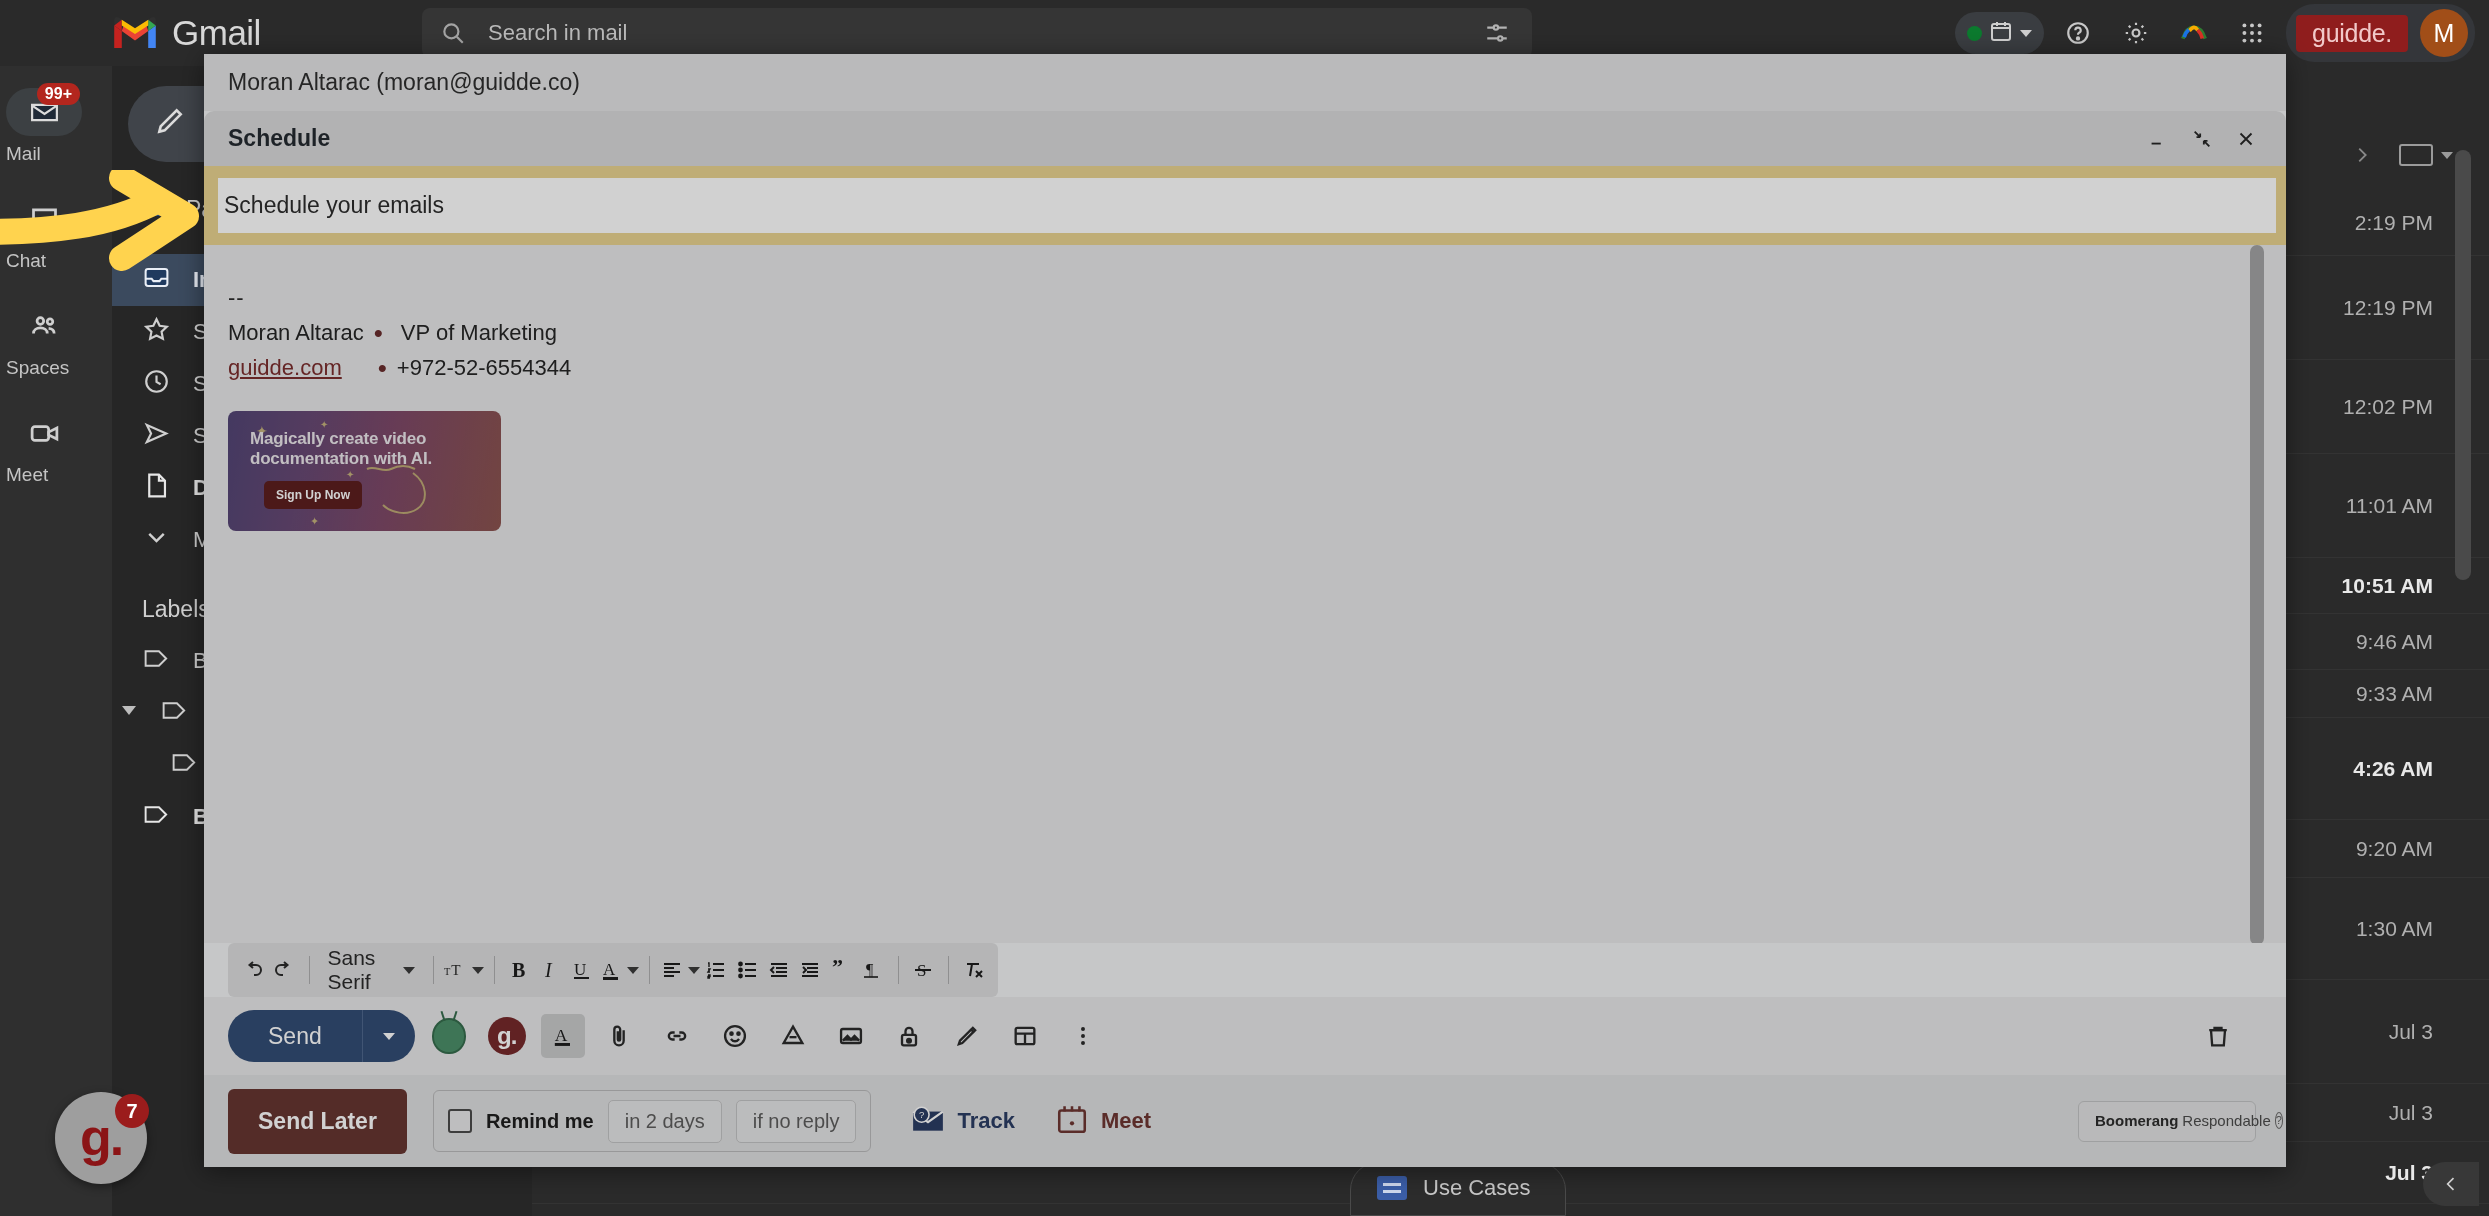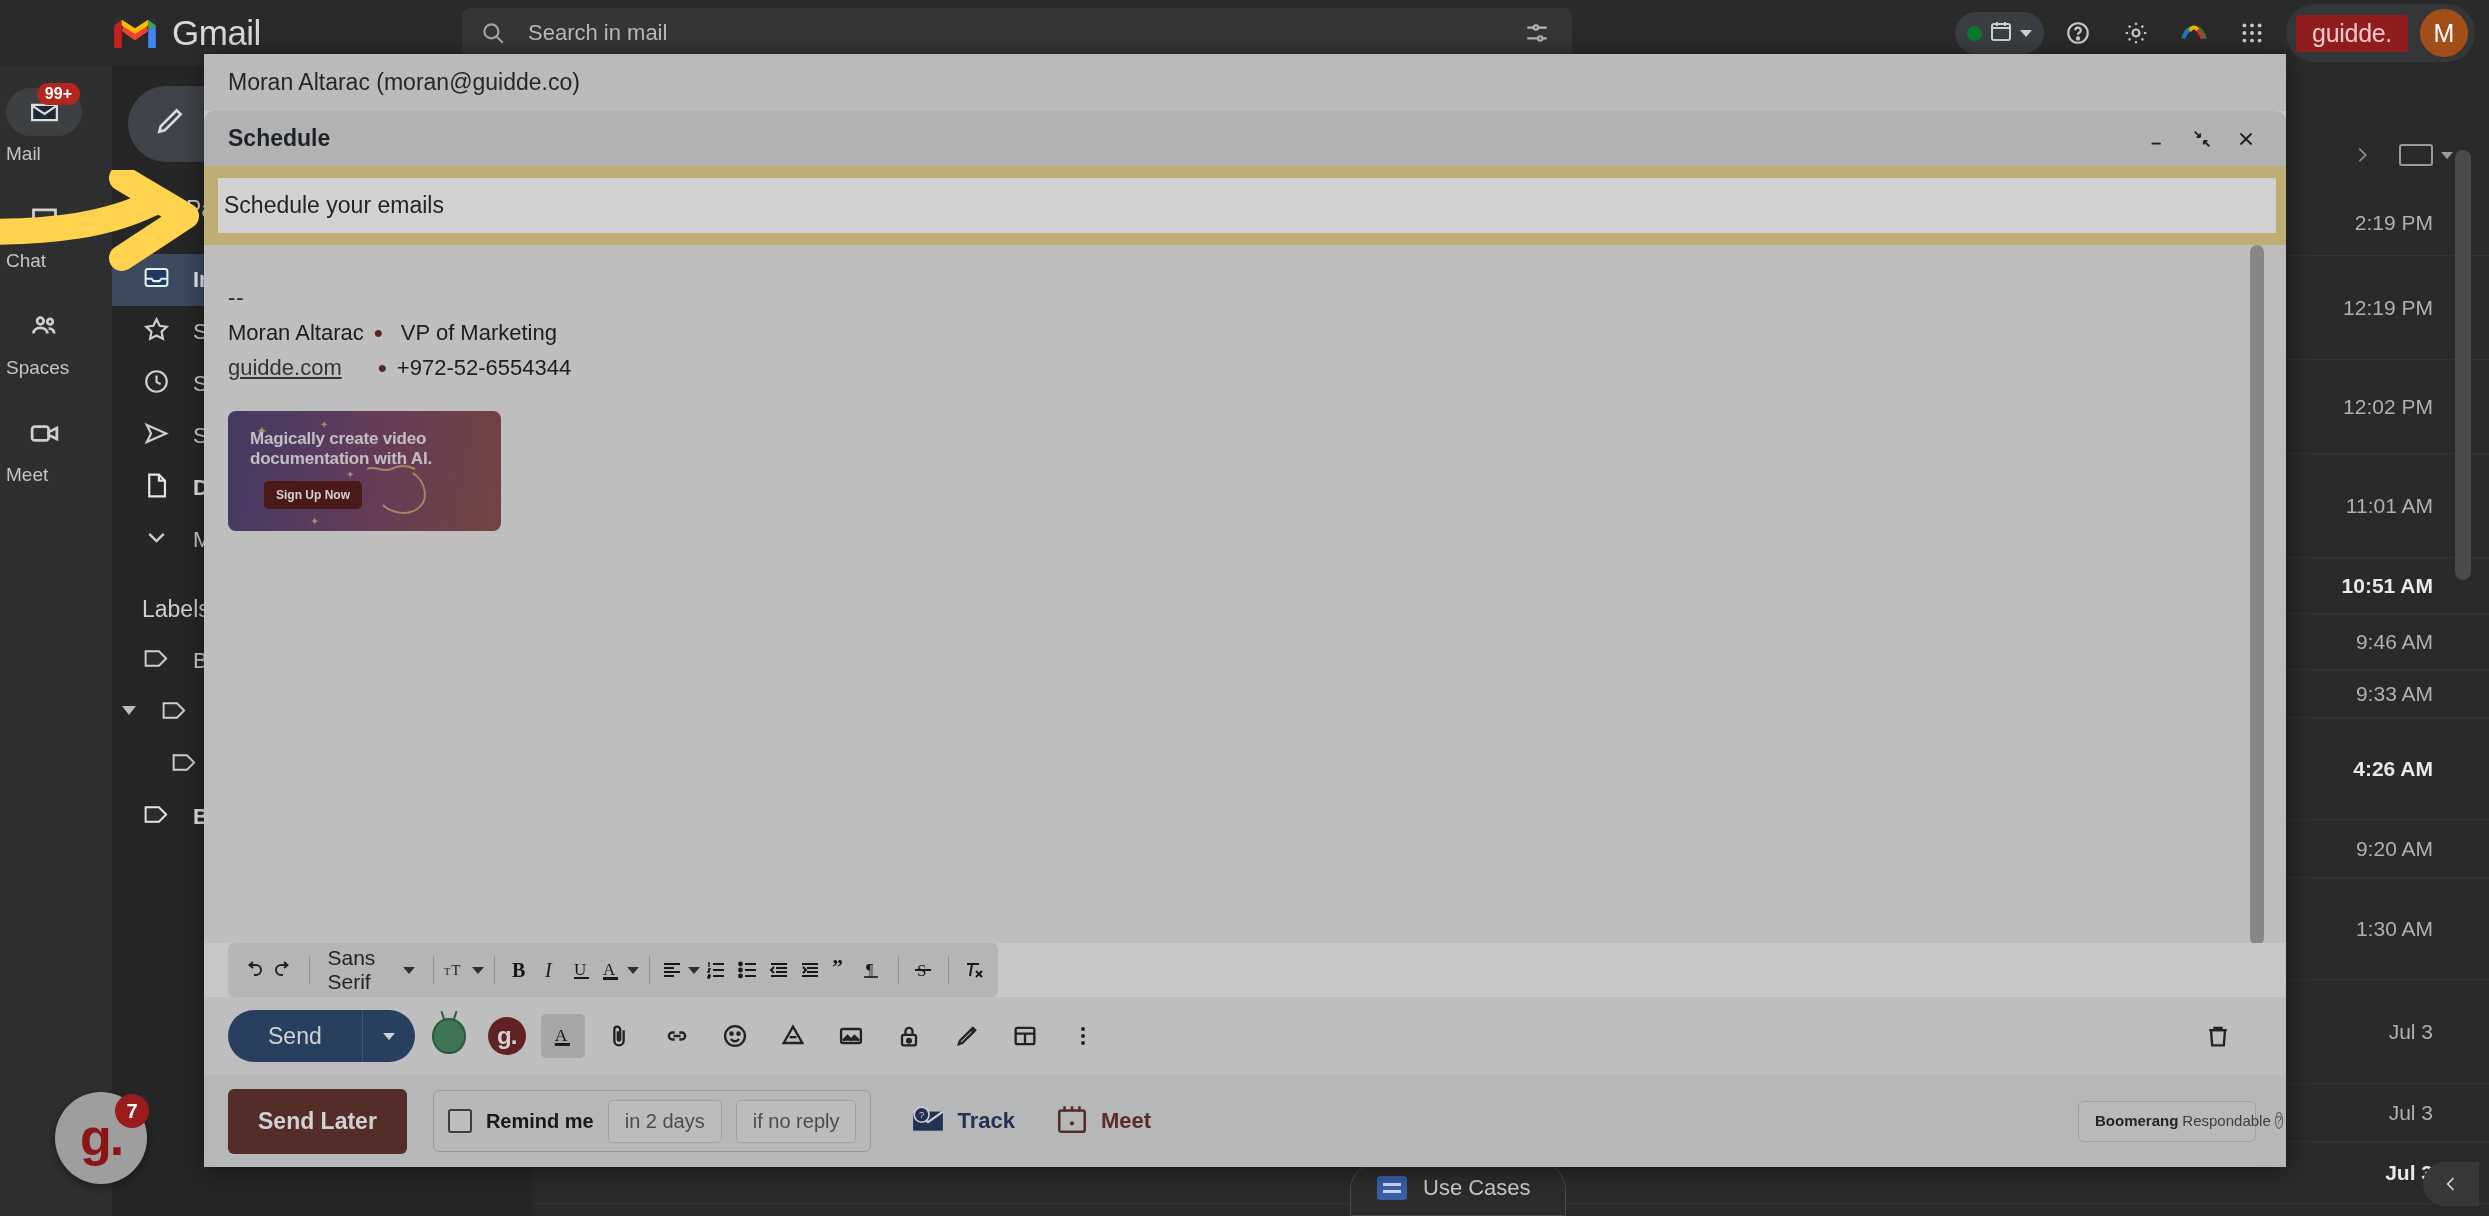--- a/index.html
+++ b/index.html
@@ -21,21 +21,21 @@
     position: absolute; top: 0; left: 0; right: 0; height: 66px;
     background: #2a2a2a;
     display: flex; align-items: center;
   }
   .gm-logo-wrap { display:flex; align-items:center; gap:14px; margin-left: 112px; }
   .gm-m { width: 46px; height: 34px; position: relative; }
   .gm-m svg { width:100%; height:100%; display:block; }
   .gm-word { font-size: 35px; color: #d8d8d8; letter-spacing: -0.5px; }
 
   #search-bar {
-    position: absolute; left: 462px; top: 8px;
+    position: absolute; left: 422px; top: 8px;
     width: 1110px; height: 50px;
     background: #353535; border-radius: 8px;
     display: flex; align-items: center; padding: 0 18px;
   }
   #search-bar .s-ico { width: 26px; height: 26px; opacity:.75; }
   #search-bar .s-txt { margin-left: 22px; font-size: 22px; color: #b9b9b9; }
   #search-opts { position: absolute; right: 22px; width: 26px; height: 26px; opacity:.85;}
 
   .hdr-right { position: absolute; right: 14px; top: 0; height: 66px; display: flex; align-items: center; gap: 10px; }
   .hdr-btn { width: 48px; height: 48px; border-radius: 50%; display:flex;align-items:center;justify-content:center; }
@@ -169,21 +169,21 @@
 
   #compose-body {
     flex: 1; background: #e7e8ea; position: relative; padding: 40px 0 0 24px;
     font-size: 22px; color: #262626; overflow: hidden;
   }
   .sig-dashes { font-size: 22px; letter-spacing: 1px; color:#2b2b2b; }
   .sig-line { margin-top: 9px; display:flex; align-items:center; gap: 10px; }
   .sig-name { color:#242424; }
   .sig-sep { color: #9b2020; font-size: 26px; line-height: 0; }
   .sig-role { margin-left: 8px; }
-  .sig-link { color: #404040; text-decoration: underline; }
+  .sig-link { color: #b91c1c; text-decoration: underline; }
   .sig-phone { }
 
   #banner {
     margin-top: 30px; width: 273px; height: 120px; border-radius: 8px;
     background: linear-gradient(100deg, #5a3fa0 0%, #7b3f96 28%, #a63b7a 58%, #b8483f 100%);
     position: relative; overflow: hidden; color: #efe6ef;
   }
   #banner .b-title { position:absolute; left: 22px; top: 18px; font-size: 17px; font-weight: bold;
      line-height: 1.15; width: 210px; letter-spacing: -0.2px;}
   #banner .b-cta {

